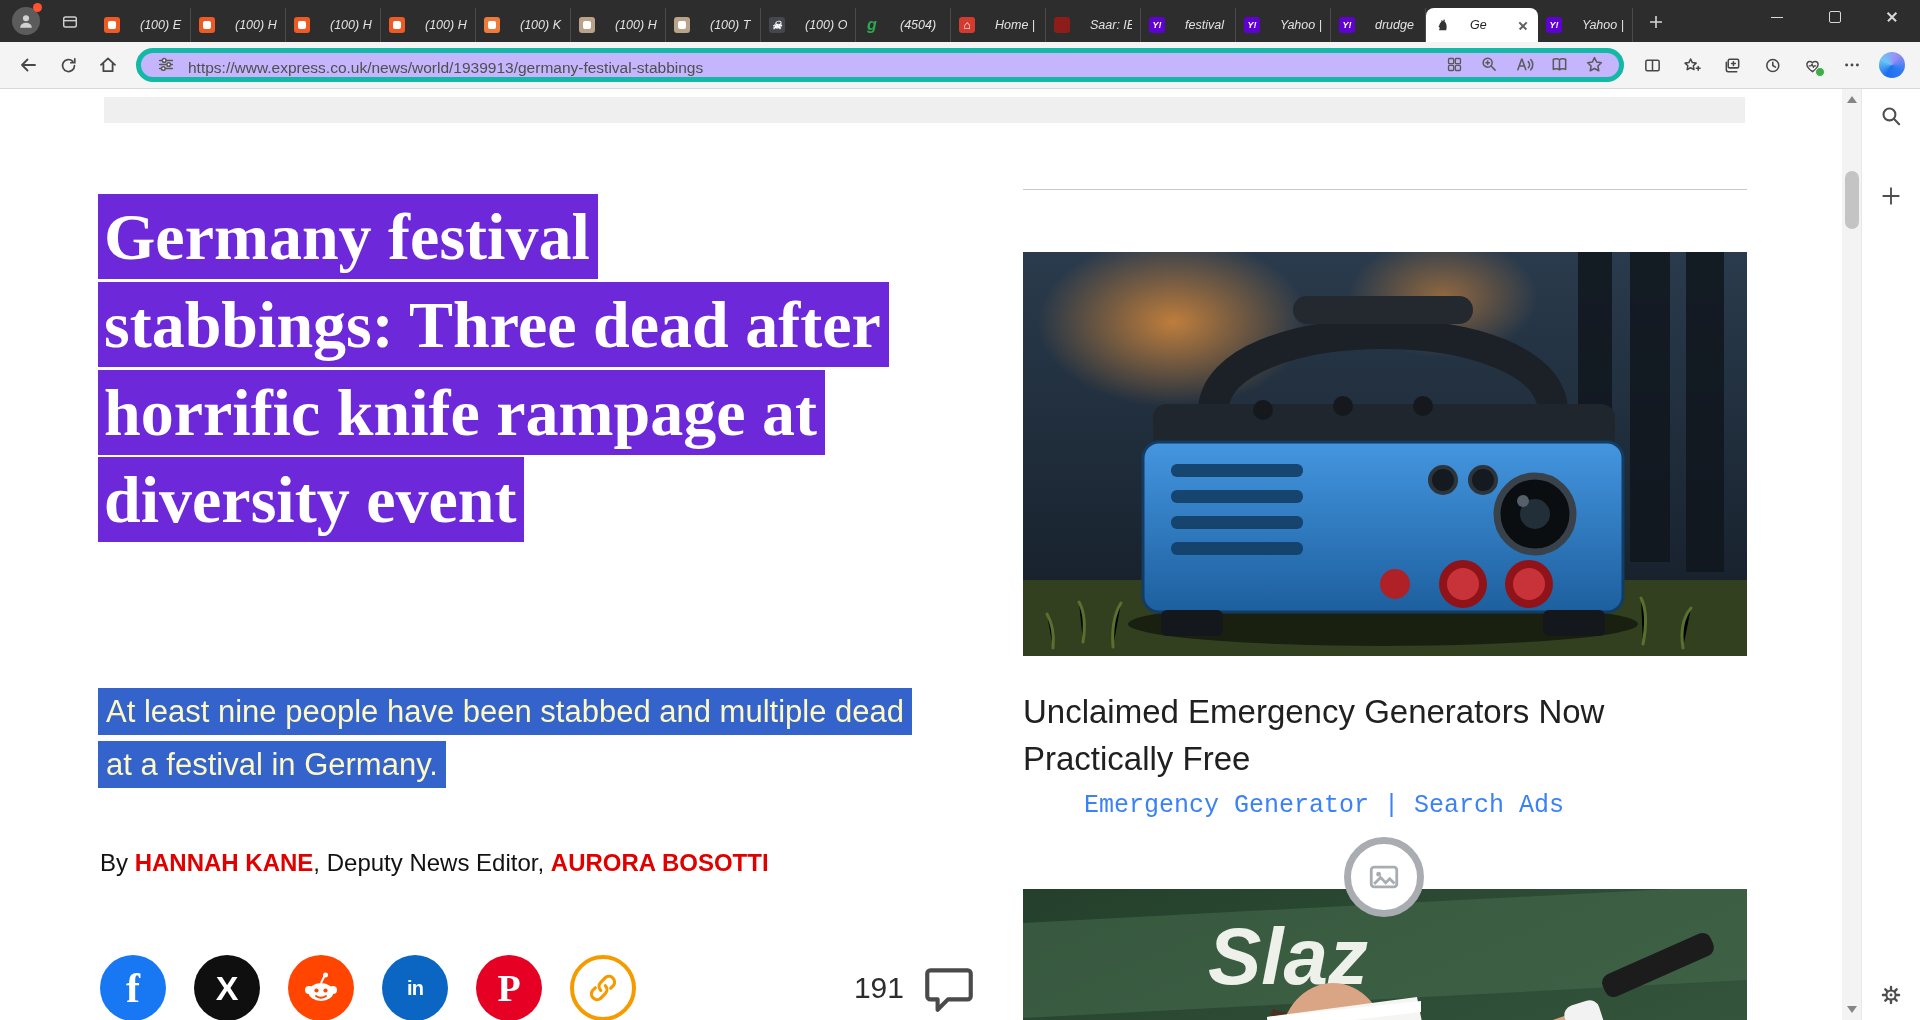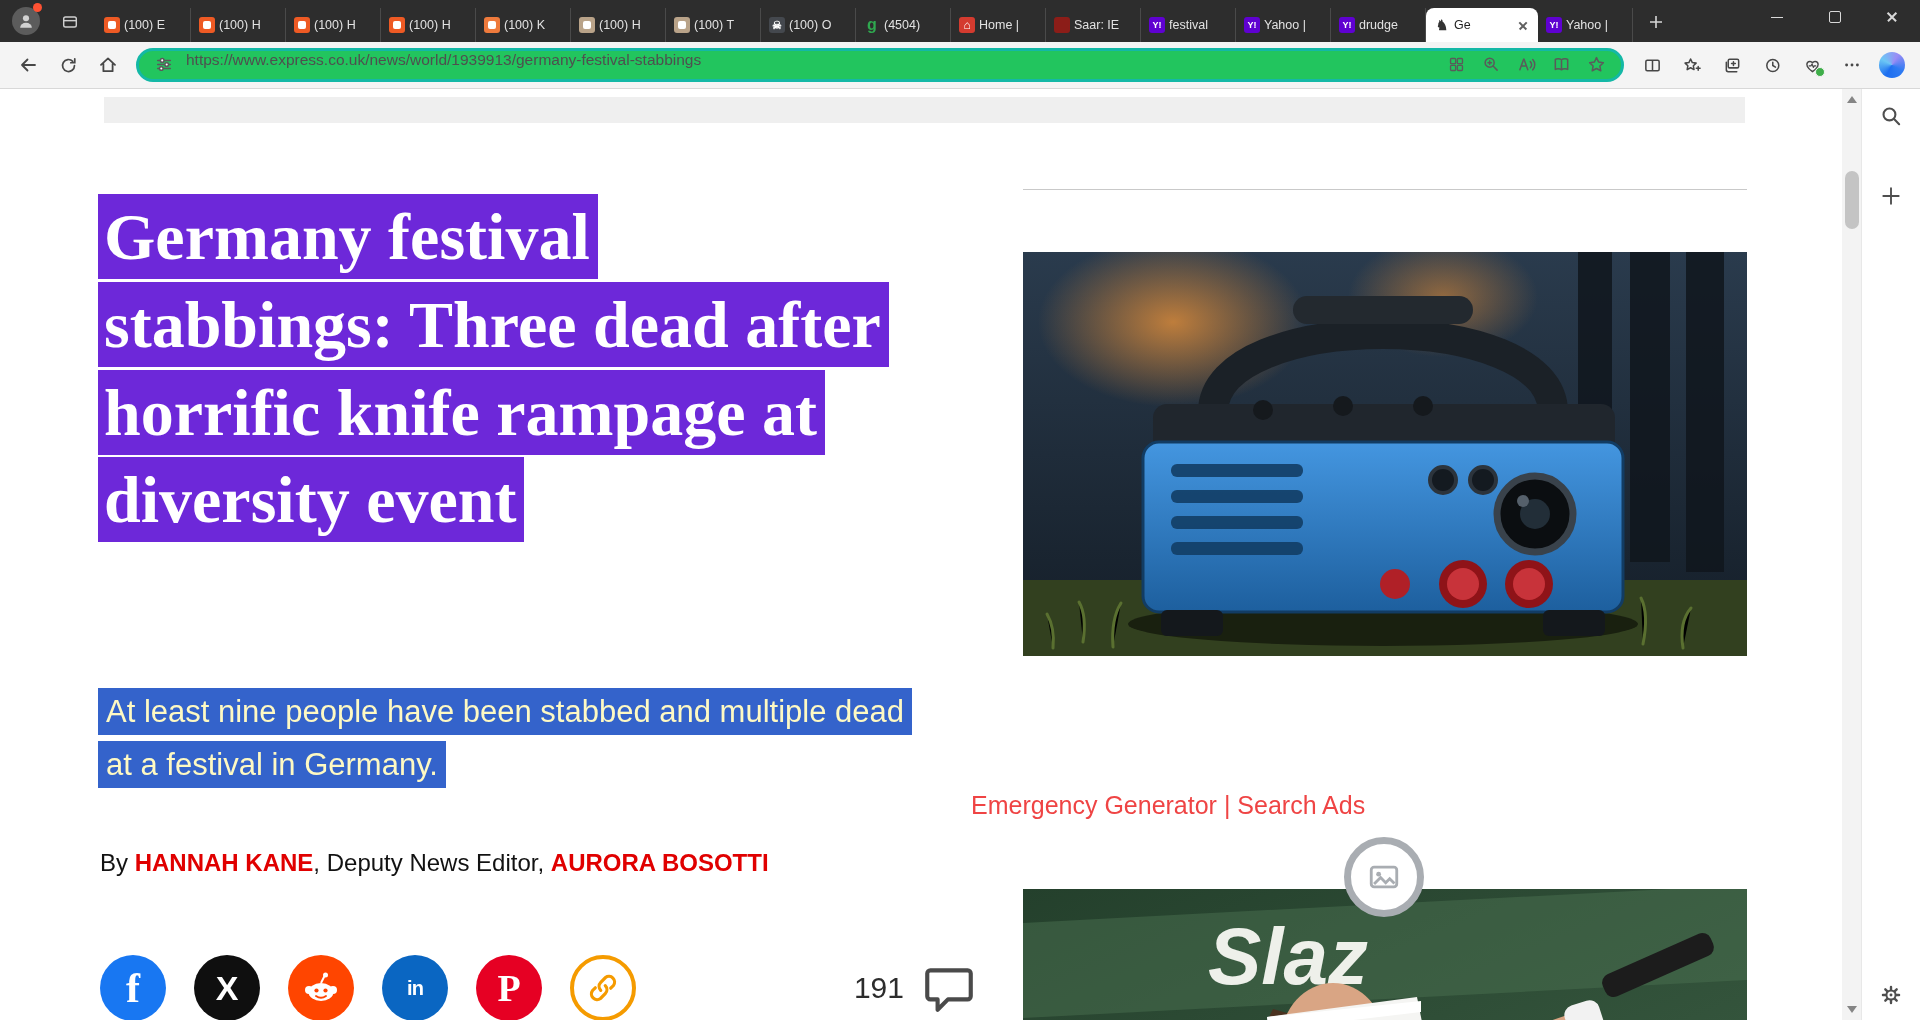--- a/index.html
+++ b/index.html
@@ -7,22 +7,22 @@
        font-family:"Liberation Sans",sans-serif;}
 
   
   .tabstrip{position:absolute;top:0;left:0;right:0;height:42px;background:#2d2d2d;}
   .profile{position:absolute;left:12px;top:7px;width:28px;height:28px;border-radius:50%;
            background:#5c5c5c;display:flex;align-items:center;justify-content:center;}
   .notif-dot{position:absolute;left:33px;top:3px;width:9px;height:9px;border-radius:50%;background:#ff5233;}
   .tab-actions{position:absolute;left:57px;top:9px;width:26px;height:26px;display:flex;
                align-items:center;justify-content:center;color:#cfcfcf;}
   .tabs{position:absolute;left:96px;bottom:0;display:flex;height:34px;}
-  .tab{width:95px;box-sizing:border-box;display:flex;align-items:center;gap:4px;padding:0 8px;
-       color:#e2e2e2;font-size:12.5px;border-right:1px solid #4a4a4a;overflow:hidden;cursor:default;}
+  .tab{width:95px;box-sizing:border-box;display:flex;align-items:center;gap:20px;padding:0 8px;
+       color:#e2e2e2;font-size:12.5px;border-right:1px solid #4a4a4a;overflow:hidden;cursor:default;font-style:italic;}
   .tab.active{background:#fff;color:#1f1f1f;border-radius:8px 8px 0 0;width:112px;border-right:none;}
   .tlabel{flex:1;overflow:hidden;white-space:nowrap;}
   .fav{width:16px;height:16px;border-radius:3px;flex:none;display:flex;align-items:center;
        justify-content:center;font-size:9px;font-weight:bold;color:#fff;line-height:1;}
   .fav-forum::after{content:"";width:8px;height:8px;background:#fff;border-radius:2px;}
   .fav-g{background:none !important;font-size:16px;font-weight:800;}
   .fav-express{background:none !important;font-size:14px;}
   .fav-home{font-size:12px;}
   .fav-skull{font-size:11px;}
   .tclose{position:relative;width:15px;height:15px;flex:none;}
@@ -37,22 +37,22 @@
   .close-glyph{position:relative;width:14px;height:14px;}
   .close-glyph::before,.close-glyph::after{content:"";position:absolute;left:1px;top:6.3px;width:12px;height:1.5px;background:#d9d9d9;}
   .close-glyph::before{transform:rotate(45deg);} .close-glyph::after{transform:rotate(-45deg);}
 
   
   .navbar{position:absolute;top:42px;left:0;right:0;height:47px;background:#f4f4f4;
           border-bottom:1px solid #d8d8d8;display:flex;align-items:center;padding:0 10px;gap:4px;
           box-sizing:border-box;}
   .nbtn{width:36px;height:34px;border-radius:6px;display:flex;align-items:center;justify-content:center;
         color:#474747;flex:none;}
-  .addr{flex:1;height:34px;background:#22c55e;border:3px solid #14b8a6;border-radius:17px;display:flex;
-        align-items:flex-start;padding:0 12px;gap:9px;margin:0 6px;box-sizing:border-box;min-width:0;}
+  .addr{flex:1;height:34px;background:#c4b5fd;border:5px solid #14b8a6;border-radius:17px;display:flex;
+        align-items:flex-end;padding:0 12px;gap:9px;margin:0 6px;box-sizing:border-box;min-width:0;}
   .addr .url{flex:1;font-size:15.5px;color:#4f4f4f;white-space:nowrap;overflow:hidden;min-width:0;}
   .addr-icon{width:26px;height:26px;display:flex;align-items:center;justify-content:center;color:#5a5a5a;flex:none;}
   .copilot{width:26px;height:26px;border-radius:50%;flex:none;
            background:conic-gradient(from 210deg,#1d6ef0,#6cc7f5,#9a8cf5,#2f7bf2,#1d6ef0);}
   .green-badge{position:absolute;right:5px;bottom:5px;width:8px;height:8px;border-radius:50%;
                background:#3fae49;border:1.5px solid #f4f4f4;}
 
   
   .viewport{position:absolute;top:89px;left:0;right:78px;bottom:0;background:#fff;overflow:hidden;}
   .top-strip{position:absolute;left:104px;top:8px;width:1641px;height:26px;background:#efefef;}
@@ -70,21 +70,21 @@
   .sc .xx{font-weight:700;font-size:34px;color:#fff;}
   .sc .li{font-weight:700;font-size:20px;color:#fff;letter-spacing:-1px;}
   .sc .pp{font-family:"Liberation Serif",serif;font-weight:700;font-size:38px;color:#fff;}
   .comments{margin-left:auto;display:flex;align-items:center;gap:16px;}
   .ccount{font-size:30px;color:#2c2c2c;}
 
   
   .col-hr{position:absolute;left:1023px;top:100px;width:724px;height:1px;background:#c9c9c9;}
   .ad-image{position:absolute;left:1023px;top:163px;width:724px;height:404px;}
   .ad-headline{position:absolute;left:1023px;top:600px;width:724px;font-size:33px;line-height:1.42;color:#202020;}
-  .ad-attr{position:absolute;left:971px;top:702px;font-size:25px;color:#ef4444;}
+  .ad-attr{position:absolute;left:1084px;top:702px;font-size:25px;color:#3b82f6;font-family:Liberation Mono, monospace;}
   .ad-badge{position:absolute;left:1344px;top:748px;width:80px;height:80px;border-radius:50%;background:#fff;
             border:7px solid #a9adb2;box-sizing:border-box;display:flex;align-items:center;justify-content:center;z-index:3;}
   .ad2-image{position:absolute;left:1023px;top:800px;width:724px;height:300px;z-index:1;}
 
   
   .scrollbar{position:absolute;top:89px;right:58px;width:20px;bottom:0;background:#f3f3f3;}
   .sb-up{position:absolute;top:7px;left:5px;width:0;height:0;border-left:5px solid transparent;
          border-right:5px solid transparent;border-bottom:7px solid #858585;}
   .sb-down{position:absolute;bottom:7px;left:5px;width:0;height:0;border-left:5px solid transparent;
          border-right:5px solid transparent;border-top:7px solid #858585;}
@@ -413,20 +413,21 @@
           <circle cx="320" cy="292" r="24" fill="#8f1318"></circle>
             <circle cx="320" cy="292" r="16" fill="#c8333a"></circle>
           <circle cx="386" cy="292" r="24" fill="#8f1318"></circle>
             <circle cx="386" cy="292" r="16" fill="#c8333a"></circle>
           <rect x="18" y="318" width="62" height="26" rx="6" fill="#14181c"></rect>
             <rect x="400" y="318" width="62" height="26" rx="6" fill="#14181c"></rect>
         </g>
       </svg>
     </div>
 
+    <div class="ad-headline">Unclaimed Emergency Generators Now Practically Free</div>
     <div class="ad-attr">Emergency Generator | Search Ads</div>
 
     <div class="ad2-image">
       <svg width="724" height="300" viewBox="0 0 724 300">
         <defs>
           <linearGradient id="t-bg" x1="0" y1="0" x2="1" y2="1">
               <stop offset="0" stop-color="#24402c"></stop>
               <stop offset="1" stop-color="#3a5c42"></stop>
             </linearGradient>
         </defs>

